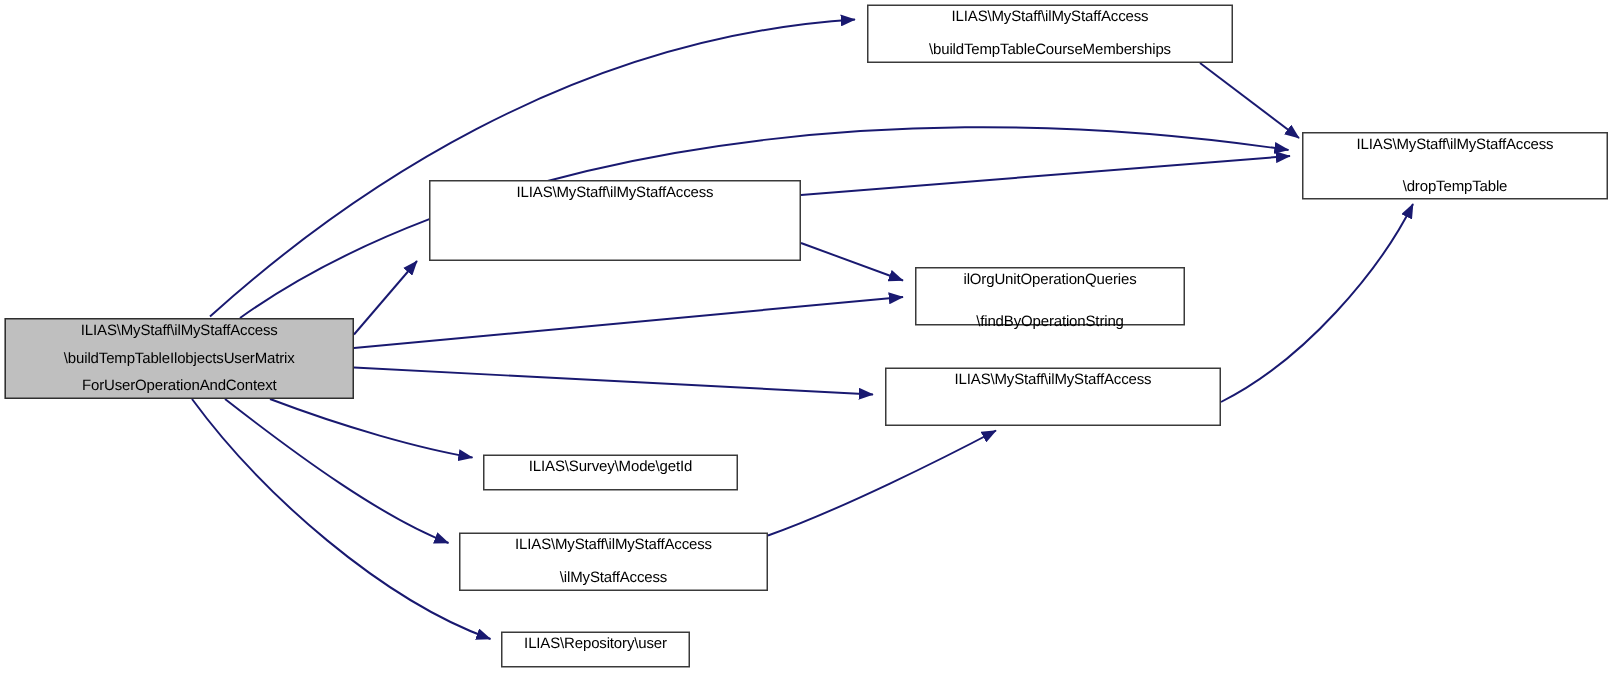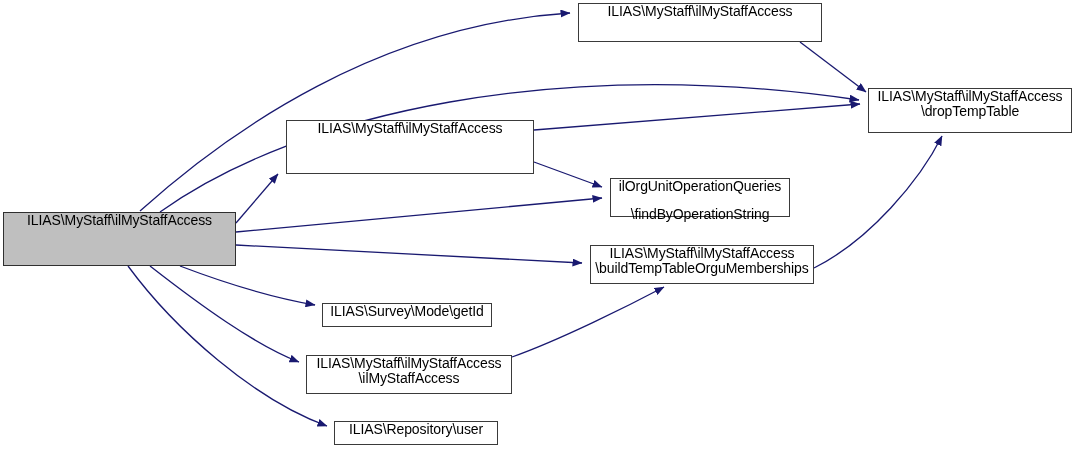--- a/index.html
+++ b/index.html
@@ -23,27 +23,27 @@
     top: 0;
     width: 1080px;
     height: 453px;
   }
   .node {
     position: absolute;
     box-sizing: border-box;
     border: 1px solid #3a3a3a;
     background: #ffffff;
     color: #000000;
-    font-size: 14px;
+    font-size: 10px;
     line-height: 15px;
     text-align: center;
     display: flex;
     flex-direction: column;
     align-items: center;
-    justify-content: flex-start;
+    justify-content: space-between;
     white-space: pre;
     letter-spacing: -0.1px;
   }
   .node.current {
     background: #bfbfbf;
     border: 1px solid #2f2f2f;
   }
   .node-line {
     display: block;
   }
@@ -68,23 +68,23 @@
         <path d="M 150 266 C 200 305 255 345 299 362" fill="none" stroke="#191970" stroke-width="1.3" marker-end="url(#arrowhead)"></path>
         <path d="M 128 266 C 175 330 255 400 327 426" fill="none" stroke="#191970" stroke-width="1.3" marker-end="url(#arrowhead)"></path>
         <path d="M 800 42 L 866 92" fill="none" stroke="#191970" stroke-width="1.3" marker-end="url(#arrowhead)"></path>
         <path d="M 534 130 L 860 104" fill="none" stroke="#191970" stroke-width="1.3" marker-end="url(#arrowhead)"></path>
         <path d="M 534 162 L 602 187" fill="none" stroke="#191970" stroke-width="1.3" marker-end="url(#arrowhead)"></path>
         <path d="M 512 357 C 560 340 630 305 664 287" fill="none" stroke="#191970" stroke-width="1.3" marker-end="url(#arrowhead)"></path>
         <path d="M 814 268 C 870 240 920 180 942 136" fill="none" stroke="#191970" stroke-width="1.3" marker-end="url(#arrowhead)"></path>
       </g>
   </svg>
   <div id="node-group">
-      <div class="node current" style="left: 3px; top: 212px; width: 233px; height: 54px;"><span class="node-line">ILIAS\MyStaff\ilMyStaffAccess</span></div>
-      <div class="node" style="left: 578px; top: 3px; width: 244px; height: 39px;"><span class="node-line">ILIAS\MyStaff\ilMyStaffAccess</span></div>
+      <div class="node current" style="left: 3px; top: 212px; width: 233px; height: 54px;"><span class="node-line">ILIAS\MyStaff\ilMyStaffAccess</span><span class="node-line">\buildTempTableIlobjectsUserMatrix</span><span class="node-line">ForUserOperationAndContext</span></div>
+      <div class="node" style="left: 578px; top: 3px; width: 244px; height: 39px;"><span class="node-line">ILIAS\MyStaff\ilMyStaffAccess</span><span class="node-line">\buildTempTableCourseMemberships</span></div>
       <div class="node" style="left: 868px; top: 88px; width: 204px; height: 45px;"><span class="node-line">ILIAS\MyStaff\ilMyStaffAccess</span><span class="node-line">\dropTempTable</span></div>
       <div class="node" style="left: 286px; top: 120px; width: 248px; height: 54px;"><span class="node-line">ILIAS\MyStaff\ilMyStaffAccess</span></div>
       <div class="node" style="left: 610px; top: 178px; width: 180px; height: 39px; gap: 13px;"><span class="node-line">ilOrgUnitOperationQueries</span><span class="node-line">\findByOperationString</span></div>
-      <div class="node" style="left: 590px; top: 245px; width: 224px; height: 39px;"><span class="node-line">ILIAS\MyStaff\ilMyStaffAccess</span><span class="node-line">\buildTempTableOrguMemberships</span></div>
+      <div class="node" style="left: 590px; top: 245px; width: 224px; height: 39px;"><span class="node-line">ILIAS\MyStaff\ilMyStaffAccess</span></div>
       <div class="node" style="left: 322px; top: 303px; width: 170px; height: 24px;"><span class="node-line">ILIAS\Survey\Mode\getId</span></div>
       <div class="node" style="left: 306px; top: 355px; width: 206px; height: 39px;"><span class="node-line">ILIAS\MyStaff\ilMyStaffAccess</span><span class="node-line">\ilMyStaffAccess</span></div>
-      <div class="node" style="left: 334px; top: 421px; width: 164px; height: 24px;"><span class="node-line">ILIAS\Repository\user</span></div>
+      <div class="node" style="left: 334px; top: 421px; width: 126px; height: 24px;"><span class="node-line">ILIAS\Repository\user</span></div>
     </div>
 </div>
 
 </body></html>

